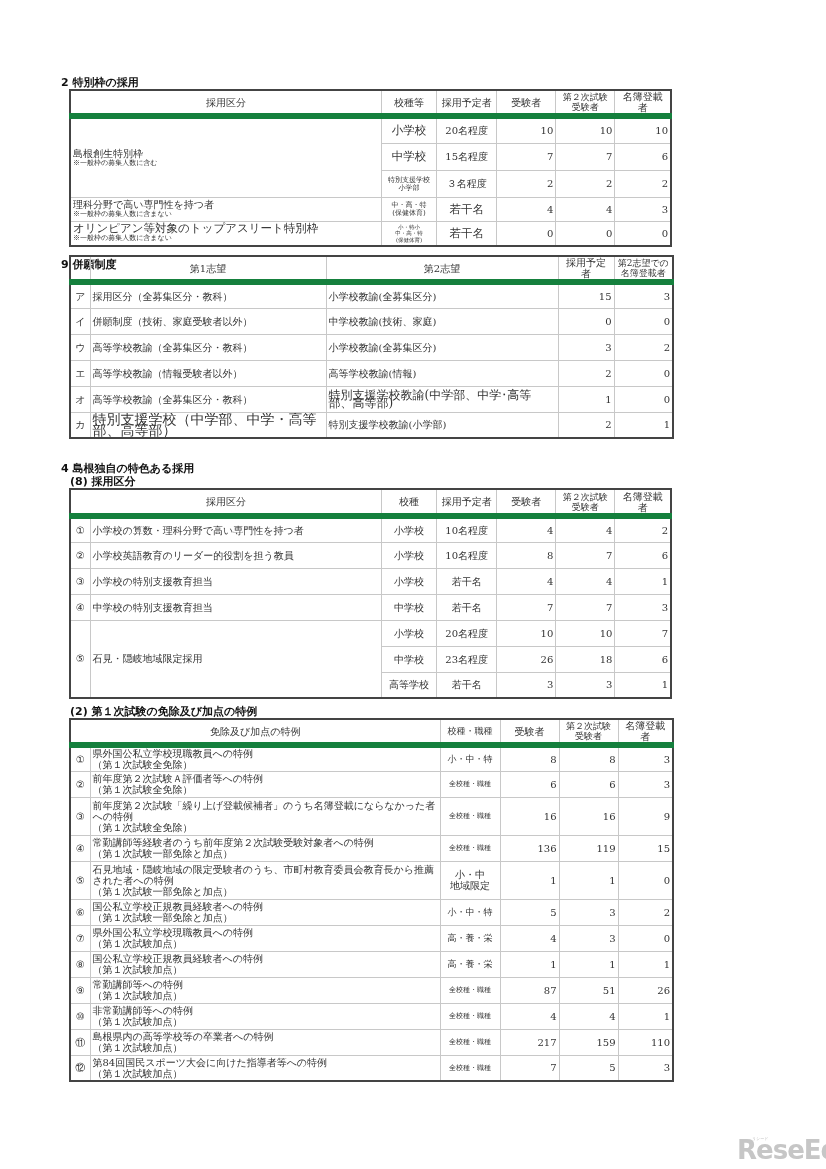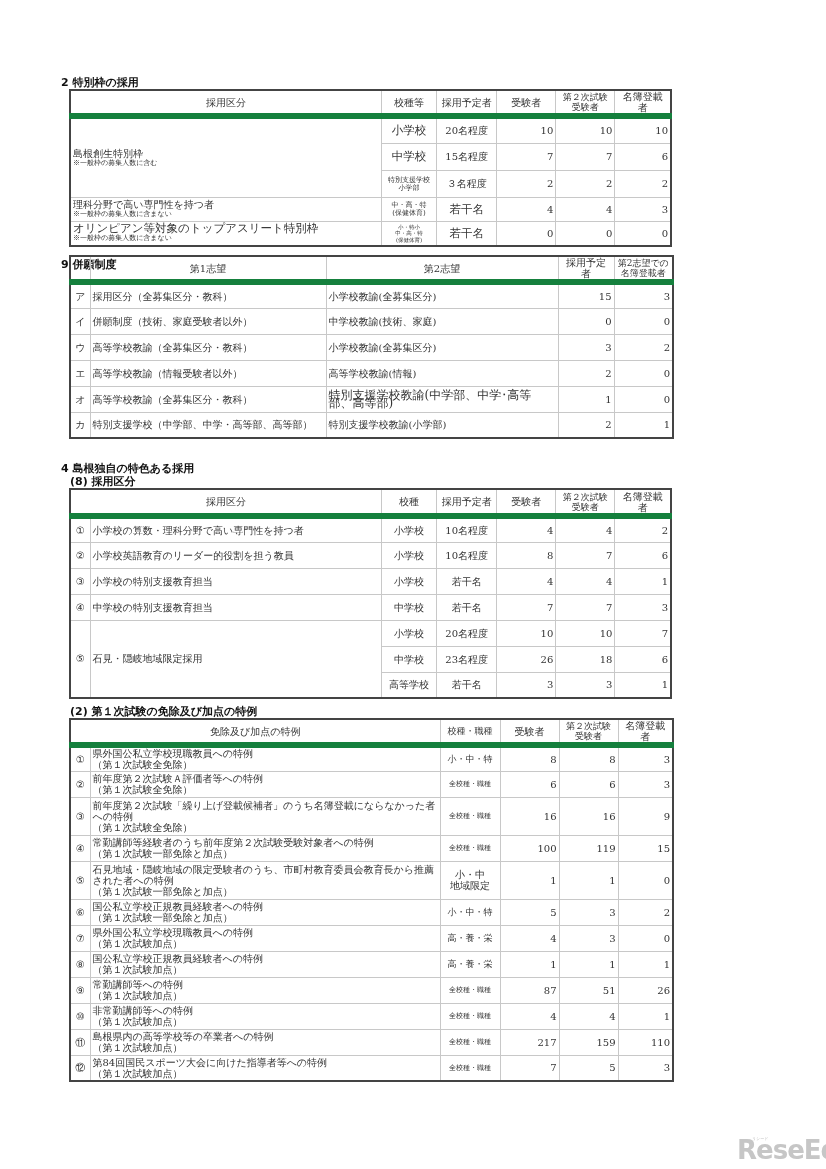--- a/index.html
+++ b/index.html
@@ -146,21 +146,21 @@
     </tr>
     <tr style="height:26px">
       <td class="idx">オ</td>
       <td class="lbl">高等学校教諭（全募集区分・教科）</td>
       <td class="lbl small" style="font-size:12px">特別支援学校教諭(中学部、中学･高等部、高等部)</td>
       <td class="num">1</td>
       <td class="num">0</td>
     </tr>
     <tr style="height:26px">
       <td class="idx">カ</td>
-      <td class="lbl" style="font-size:10px">特別支援学校（中学部、中学・高等部、高等部）</td>
+      <td class="lbl" style="font-size:14px">特別支援学校（中学部、中学・高等部、高等部）</td>
       <td class="lbl">特別支援学校教諭(小学部)</td>
       <td class="num">2</td>
       <td class="num">1</td>
     </tr>
   </tbody>
 </table>
 
 <div class="sec-title" style="top:463px;">4  島根独自の特色ある採用</div>
 <div class="sec-title" style="top:476px; left:70px;">(8)  採用区分</div>
 <table style="top:488px; width:603px;">
@@ -287,21 +287,21 @@
       <td class="lbl"><span>前年度第２次試験「繰り上げ登載候補者」のうち名簿登載にならなかった者への特例</span><br><span>（第１次試験全免除）</span></td>
       <td class="ctr small">全校種・職種</td>
       <td class="num">16</td>
       <td class="num">16</td>
       <td class="num">9</td>
     </tr>
     <tr style="height:26px">
       <td class="idx">④</td>
       <td class="lbl"><span>常勤講師等経験者のうち前年度第２次試験受験対象者への特例</span><br><span>（第１次試験一部免除と加点）</span></td>
       <td class="ctr small">全校種・職種</td>
-      <td class="num">100</td>
+      <td class="num">136</td>
       <td class="num">119</td>
       <td class="num">15</td>
     </tr>
     <tr style="height:38px">
       <td class="idx">⑤</td>
       <td class="lbl"><span>石見地域・隠岐地域の限定受験者のうち、市町村教育委員会教育長から推薦された者への特例</span><br><span>（第１次試験一部免除と加点）</span></td>
       <td class="ctr">小・中<br>地域限定</td>
       <td class="num">1</td>
       <td class="num">1</td>
       <td class="num">0</td>

